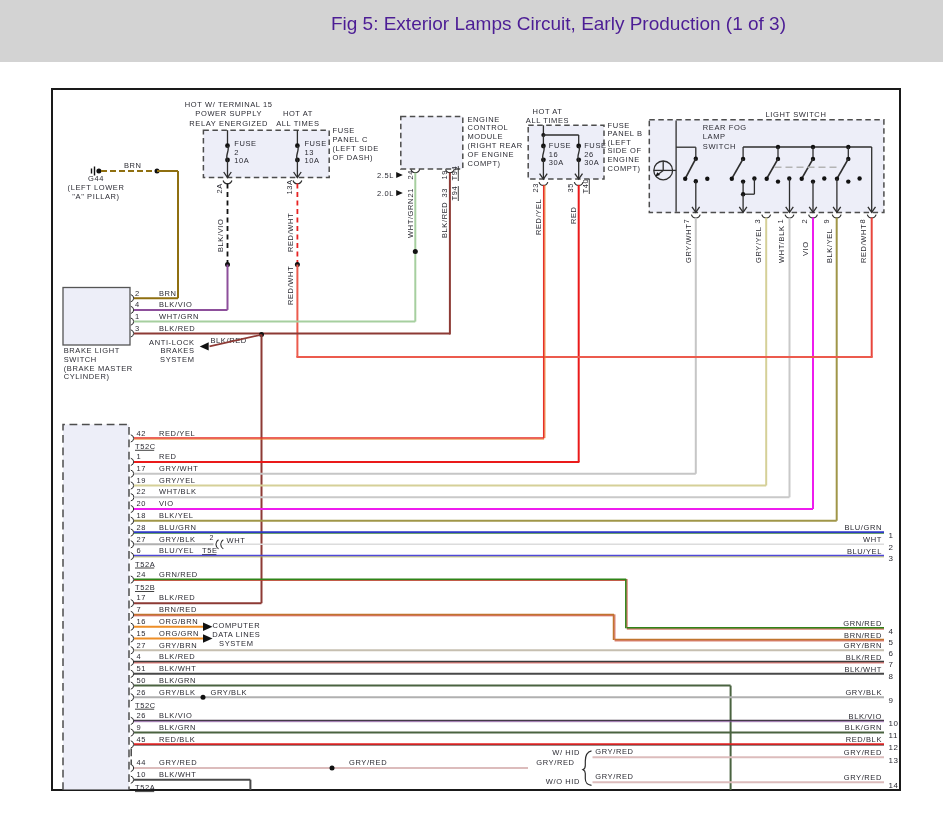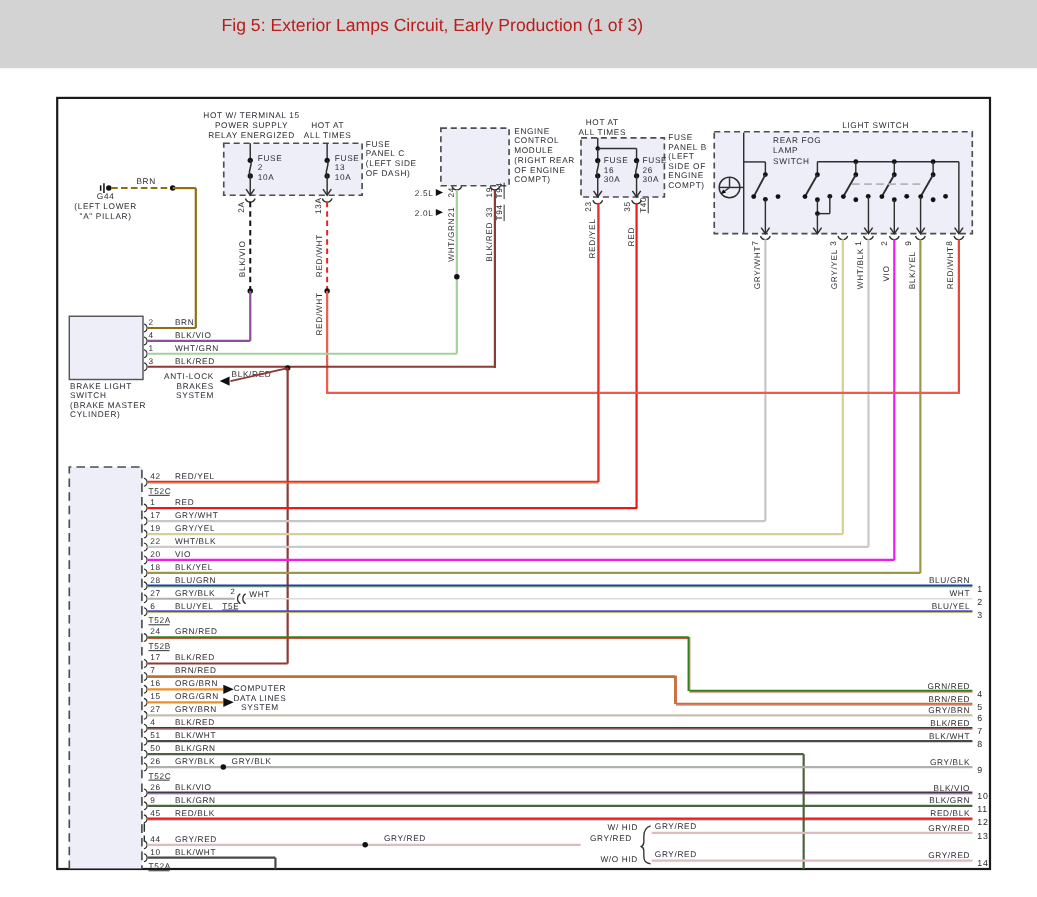--- a/index.html
+++ b/index.html
@@ -1,17 +1,17 @@
 <!DOCTYPE html>
 <html><head><meta charset="utf-8">
 <style>
 html,body{margin:0;padding:0;background:#ffffff;}
 #page{position:relative;width:943px;height:815px;font-family:"Liberation Sans",sans-serif;overflow:hidden;}
 #bar{position:absolute;left:0;top:0;width:943px;height:62px;background:#d3d3d3;}
-#title{position:absolute;left:0;top:-1px;width:786px;height:49px;line-height:49px;text-align:center;font-size:16px;color:#b91c1c;}
+#title{position:absolute;left:0;top:-1px;width:786px;height:49px;line-height:49px;text-align:right;font-size:19px;color:#4c1d95;}
 #d{position:absolute;left:0;top:0;}
 </style></head>
 <body>
 <div id="page">
 <div id="bar"></div>
 <div id="title">Fig 5: Exterior Lamps Circuit, Early Production (1 of 3)</div>
 <div id="d"><svg width="943" height="815" viewBox="0 0 943 815" font-family="Liberation Sans, sans-serif" letter-spacing="0.6" fill="#2b2b33">
         <rect x="52" y="89" width="848" height="701" fill="none" stroke="#1a1a1a" stroke-width="2"></rect>
         <rect x="203.4" y="130.2" width="125.8" height="47.3" fill="#edeef8" stroke="#4d4d4d" stroke-width="1.5" stroke-dasharray="5.5,3.5"></rect>
         <rect x="400.8" y="116.5" width="62" height="52.4" fill="#edeef8" stroke="#4d4d4d" stroke-width="1.5" stroke-dasharray="5.5,3.5"></rect>

